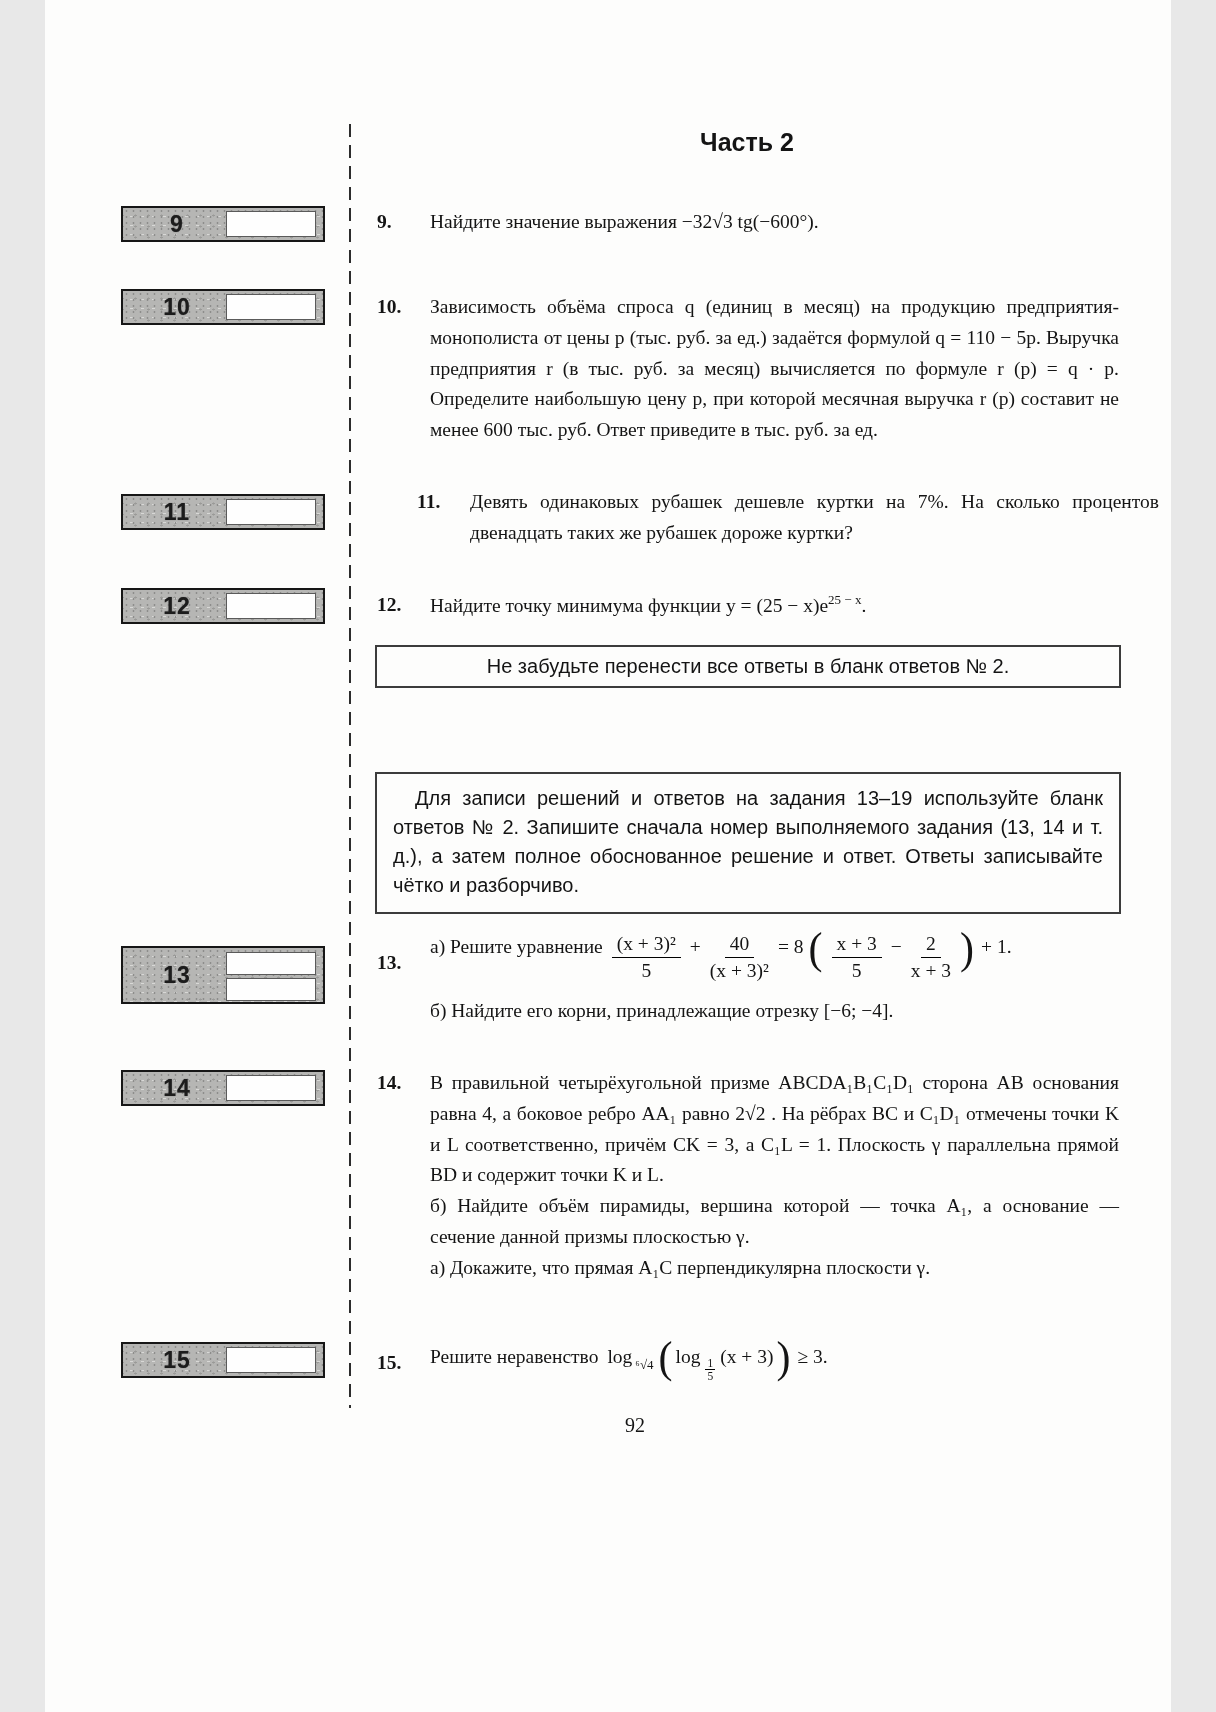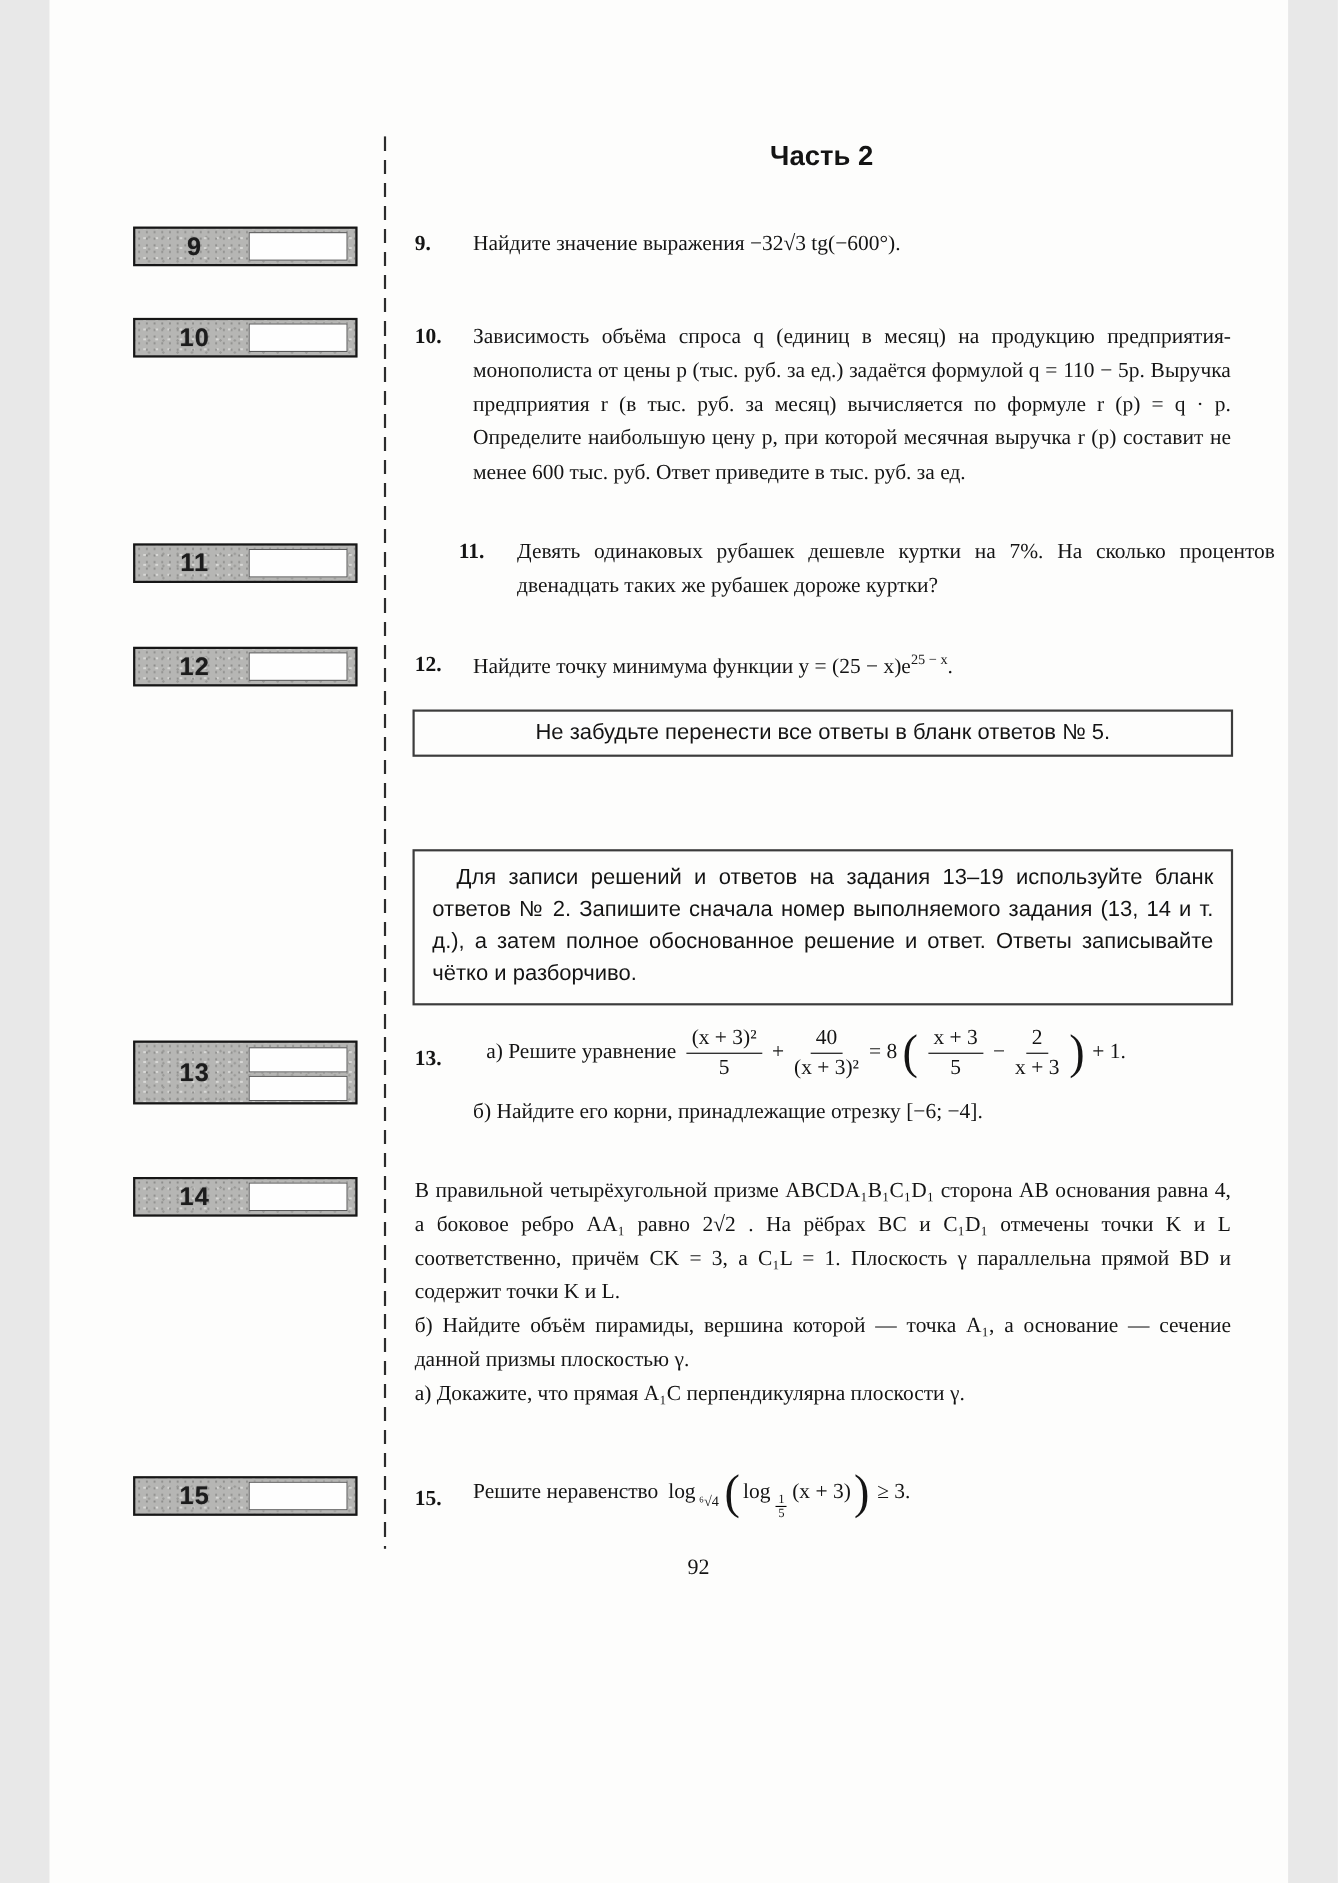--- a/index.html
+++ b/index.html
@@ -30,21 +30,21 @@
   
   .notebox{
     position:absolute;left:330px;width:746px;border:2px solid #3c3c3c;
     font-family:"Liberation Sans",sans-serif;font-size:20px;box-sizing:border-box;
     background:#fdfdfc;
   }
   .notebox.center{text-align:center;padding:8px 10px;}
   .notebox.justify{text-align:justify;padding:10px 16px 12px 16px;line-height:1.45;}
   .notebox.justify .ind{text-indent:22px;margin:0;}
   
-  .eqrow{display:flex;align-items:center;gap:5px;font-size:19.5px;white-space:nowrap;margin-left:12px;}
+  .eqrow{display:flex;gap:5px;font-size:19.5px;white-space:nowrap;}
   .frac{display:inline-flex;flex-direction:column;align-items:center;margin:0 4px;line-height:1.25;}
   .fn{border-bottom:1.6px solid #000;padding:0 5px 1px 5px;text-align:center;}
   .fd{padding-top:1px;text-align:center;}
   .bp{font-size:42px;font-weight:400;line-height:0.85;display:inline-block;transform:scaleY(1.05);font-family:"Liberation Serif",serif;}
   .eq-tail{margin-left:2px;}
   .sub-line{margin-top:12px;}
   
   .logrow{display:flex;align-items:center;gap:3px;white-space:nowrap;}
   .logbase{font-size:13px;position:relative;top:7px;margin-right:2px;}
   .mfrac{display:inline-flex;flex-direction:column;align-items:center;font-size:11.5px;line-height:1.05;position:relative;top:12px;margin:0 2px;}
@@ -136,21 +136,21 @@
   </div>
 
   <div class="problem" style="top:590px;">
     <span class="pnum">12.</span>
     <span class="ptext">
       <span>Найдите точку минимума функции y = (25 − x)e</span><sup class="e-sup">25 − x</sup><span>.</span>
     </span>
   </div>
 
   <div class="notebox center" style="top:645px;">
-    <span>Не забудьте перенести все ответы в бланк ответов № 5.</span>
+    <span>Не забудьте перенести все ответы в бланк ответов № 2.</span>
   </div>
 
   <div class="notebox justify" style="top:772px;">
     <p class="ind">Для записи решений и ответов на задания 13–19 используйте бланк ответов № 2. Запишите сначала номер выполняемого задания (13, 14 и т. д.), а затем полное обоснованное решение и ответ. Ответы записывайте чётко и разборчиво.</p>
   </div>
 
   <div class="problem" style="top:932px;">
     <span class="pnum" style="padding-top:16px;">13.</span>
     <span class="ptext" style="text-align:left;">
       <span class="eqrow">
@@ -176,20 +176,21 @@
           <span class="fd">x + 3</span>
         </span>
         <span class="bp">)</span>
         <span class="eq-tail">+ 1.</span>
       </span>
       <span class="line sub-line">б) Найдите его корни, принадлежащие отрезку [−6; −4].</span>
     </span>
   </div>
 
   <div class="problem" style="top:1068px;">
+    <span class="pnum">14.</span>
     <span class="ptext">
       <span class="line">В правильной четырёхугольной призме ABCDA₁B₁C₁D₁ сторона AB основания равна 4, а боковое ребро AA₁ равно 2√2 . На рёбрах BC и C₁D₁ отмечены точки K и L соответственно, причём CK = 3, а C₁L = 1. Плоскость γ параллельна прямой BD и содержит точки K и L.</span>
       <span class="line">б) Найдите объём пирамиды, вершина которой — точка A₁, а основание — сечение данной призмы плоскостью γ.</span>
       <span class="line" style="text-align:left;">а) Докажите, что прямая A₁C перпендикулярна плоскости γ.</span>
     </span>
   </div>
 
   <div class="problem" style="top:1340px;">
     <span class="pnum" style="padding-top:8px;">15.</span>
     <span class="ptext" style="text-align:left;">

